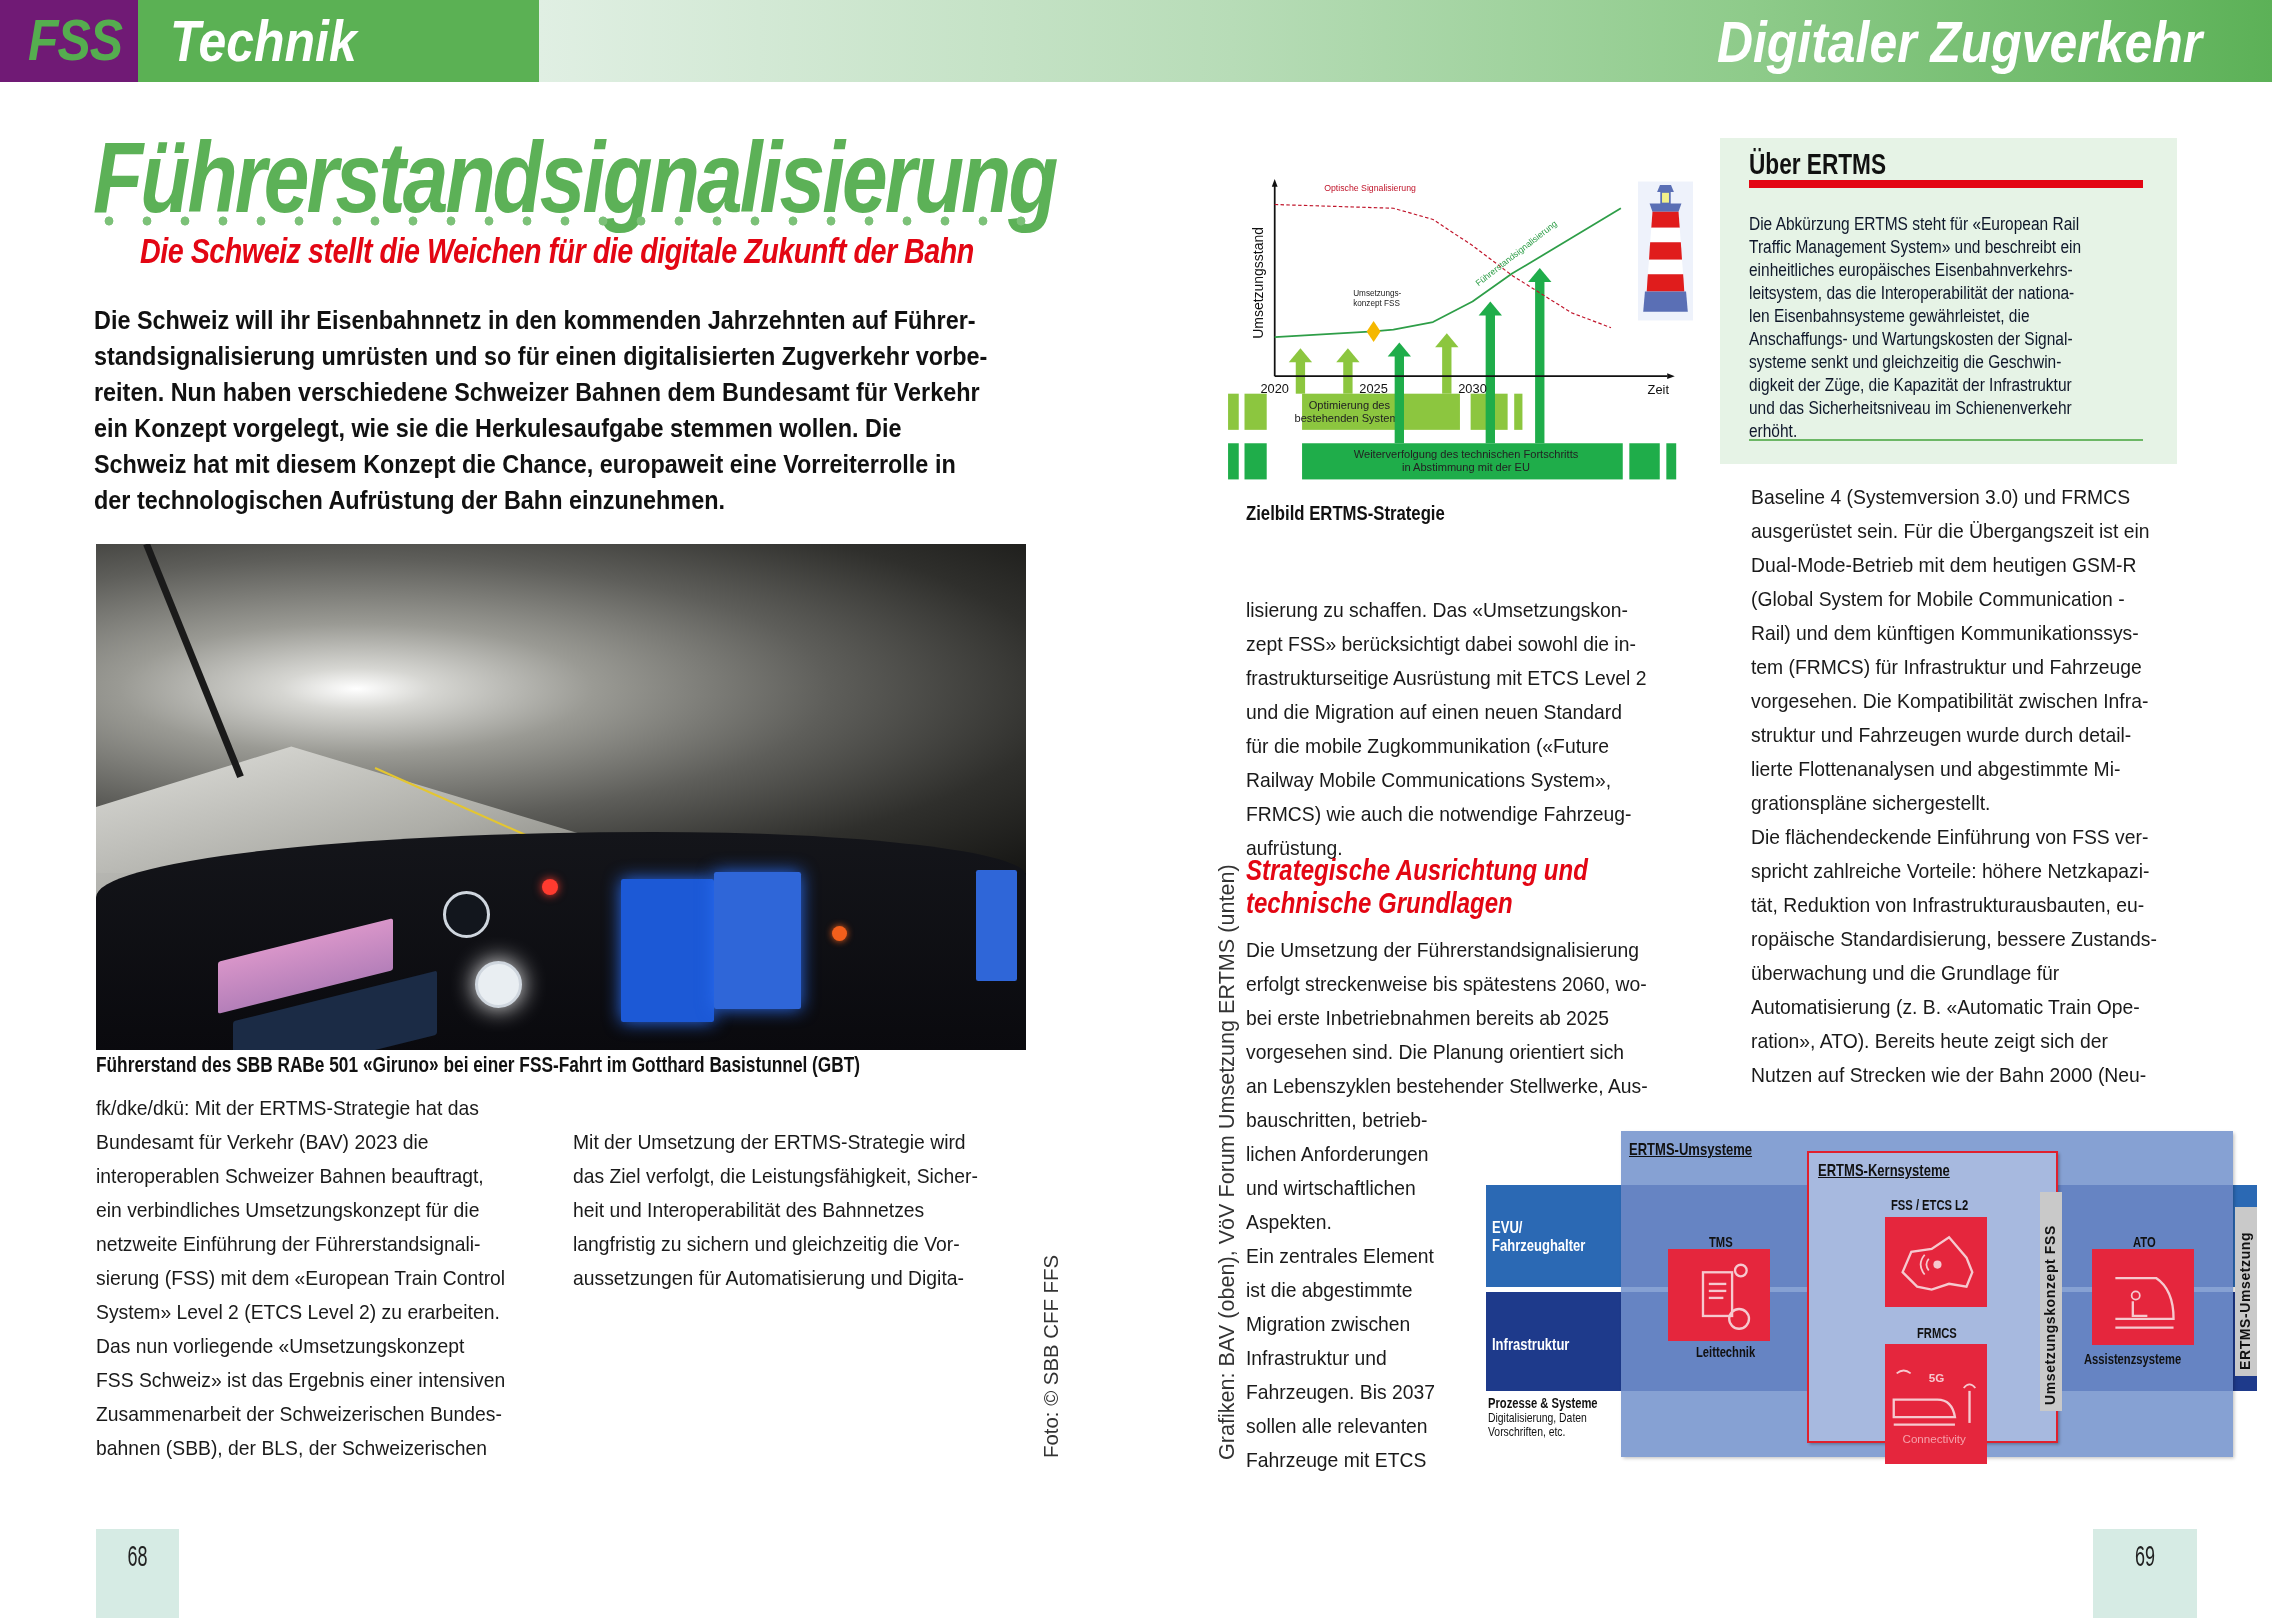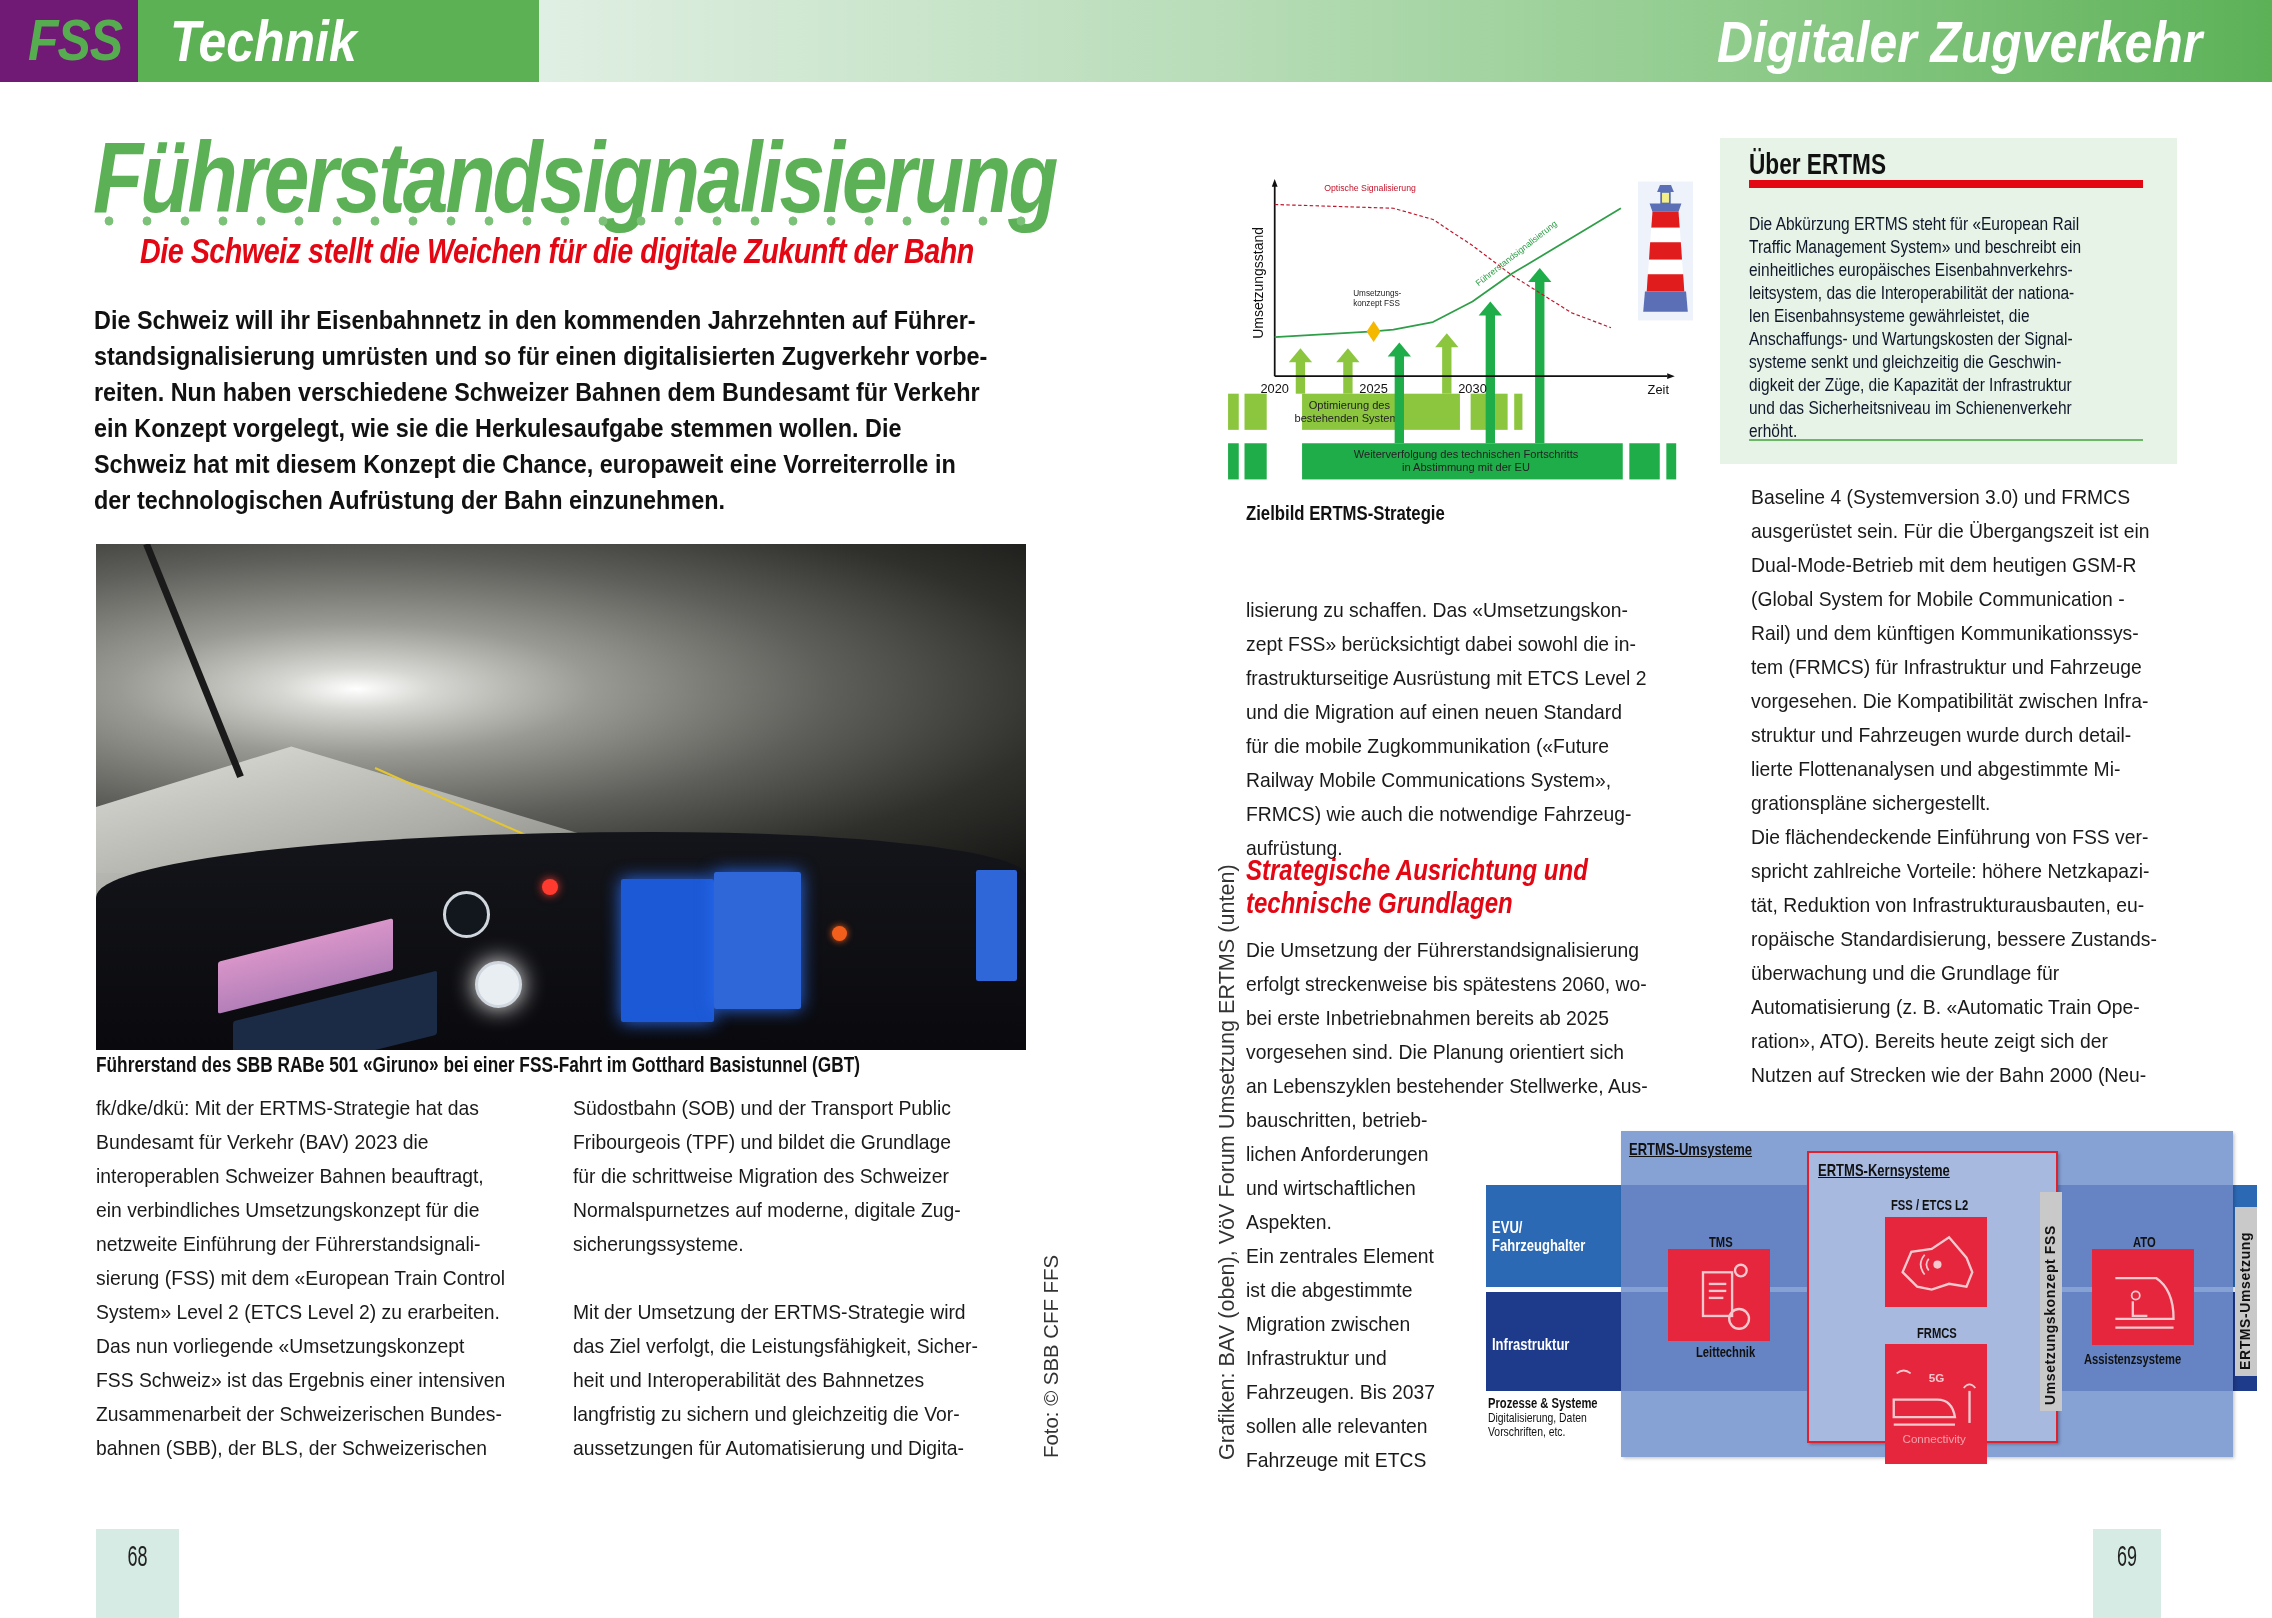--- a/index.html
+++ b/index.html
@@ -49,21 +49,21 @@
   .col-left1 { left: 96px; top: 1091px; }
   .col-left2 { left: 573px; top: 1091px; }
   .spacer { height: 34px; }
 
   .vert-foto { left: 1041px; top: 1458px; font: 20.4px/1 "Liberation Sans", sans-serif; color: #333; transform: rotate(-90deg); transform-origin: left top; white-space: nowrap; }
   .vert-graf { left: 1216px; top: 1460px; font: 21.6px/1 "Liberation Sans", sans-serif; color: #333; transform: rotate(-90deg); transform-origin: left top; white-space: nowrap; }
 
   .pg { top: 1529px; width: 33px; height: 90px; background: #d6ebe4; }
   .pg span { position: absolute; top: 11.7px; left: 0; width: 100%; text-align: center; font: 30px/1 "Liberation Sans", sans-serif; color: #222; transform: scaleX(0.6); }
   .pg-left { left: 96px; width: 83px; }
-  .pg-right { left: 2093px; width: 68px; }
+  .pg-right { left: 2093px; width: 104px; }
 
   
   .chart { left: 1221px; top: 175px; width: 455px; height: 312px; }
   .chart svg { width: 100%; height: 100%; overflow: visible; }
   .chart-title { left: 1246px; top: 503px; font: bold 20.4px/1 "Liberation Sans", sans-serif; color: #111; transform: scaleX(0.82); transform-origin: left; white-space: nowrap; }
 
   
   .infobox { left: 1720px; top: 138px; width: 457px; height: 326px; background: #e6f3e6; }
   .infobox h3 { position: absolute; left: 29px; top: 11.7px; font: bold 29px/1 "Liberation Sans", sans-serif; color: #111; transform: scaleX(0.78); transform-origin: left; white-space: nowrap; }
   .infobox .redbar { position: absolute; left: 29px; top: 42px; width: 394px; height: 8.2px; background: #e30613; }
@@ -150,27 +150,20 @@
     <p>ein verbindliches Umsetzungskonzept für die</p>
     <p>netzweite Einführung der Führerstandsignali-</p>
     <p>sierung (FSS) mit dem «European Train Control</p>
     <p>System» Level 2 (ETCS Level 2) zu erarbeiten.</p>
     <p>Das nun vorliegende «Umsetzungskonzept</p>
     <p>FSS Schweiz» ist das Ergebnis einer intensiven</p>
     <p>Zusammenarbeit der Schweizerischen Bundes-</p>
     <p>bahnen (SBB), der BLS, der Schweizerischen</p>
   </div>
 <div class="abs col col-left2">
-  <div>
-      <p>Südostbahn (SOB) und der Transport Public</p>
-      <p>Fribourgeois (TPF) und bildet die Grundlage</p>
-      <p>für die schrittweise Migration des Schweizer</p>
-      <p>Normalspurnetzes auf moderne, digitale Zug-</p>
-      <p>sicherungssysteme.</p>
-    </div>
   <div class="spacer"></div>
   <div>
       <p>Mit der Umsetzung der ERTMS-Strategie wird</p>
       <p>das Ziel verfolgt, die Leistungsfähigkeit, Sicher-</p>
       <p>heit und Interoperabilität des Bahnnetzes</p>
       <p>langfristig zu sichern und gleichzeitig die Vor-</p>
       <p>aussetzungen für Automatisierung und Digita-</p>
     </div>
 </div>
 

